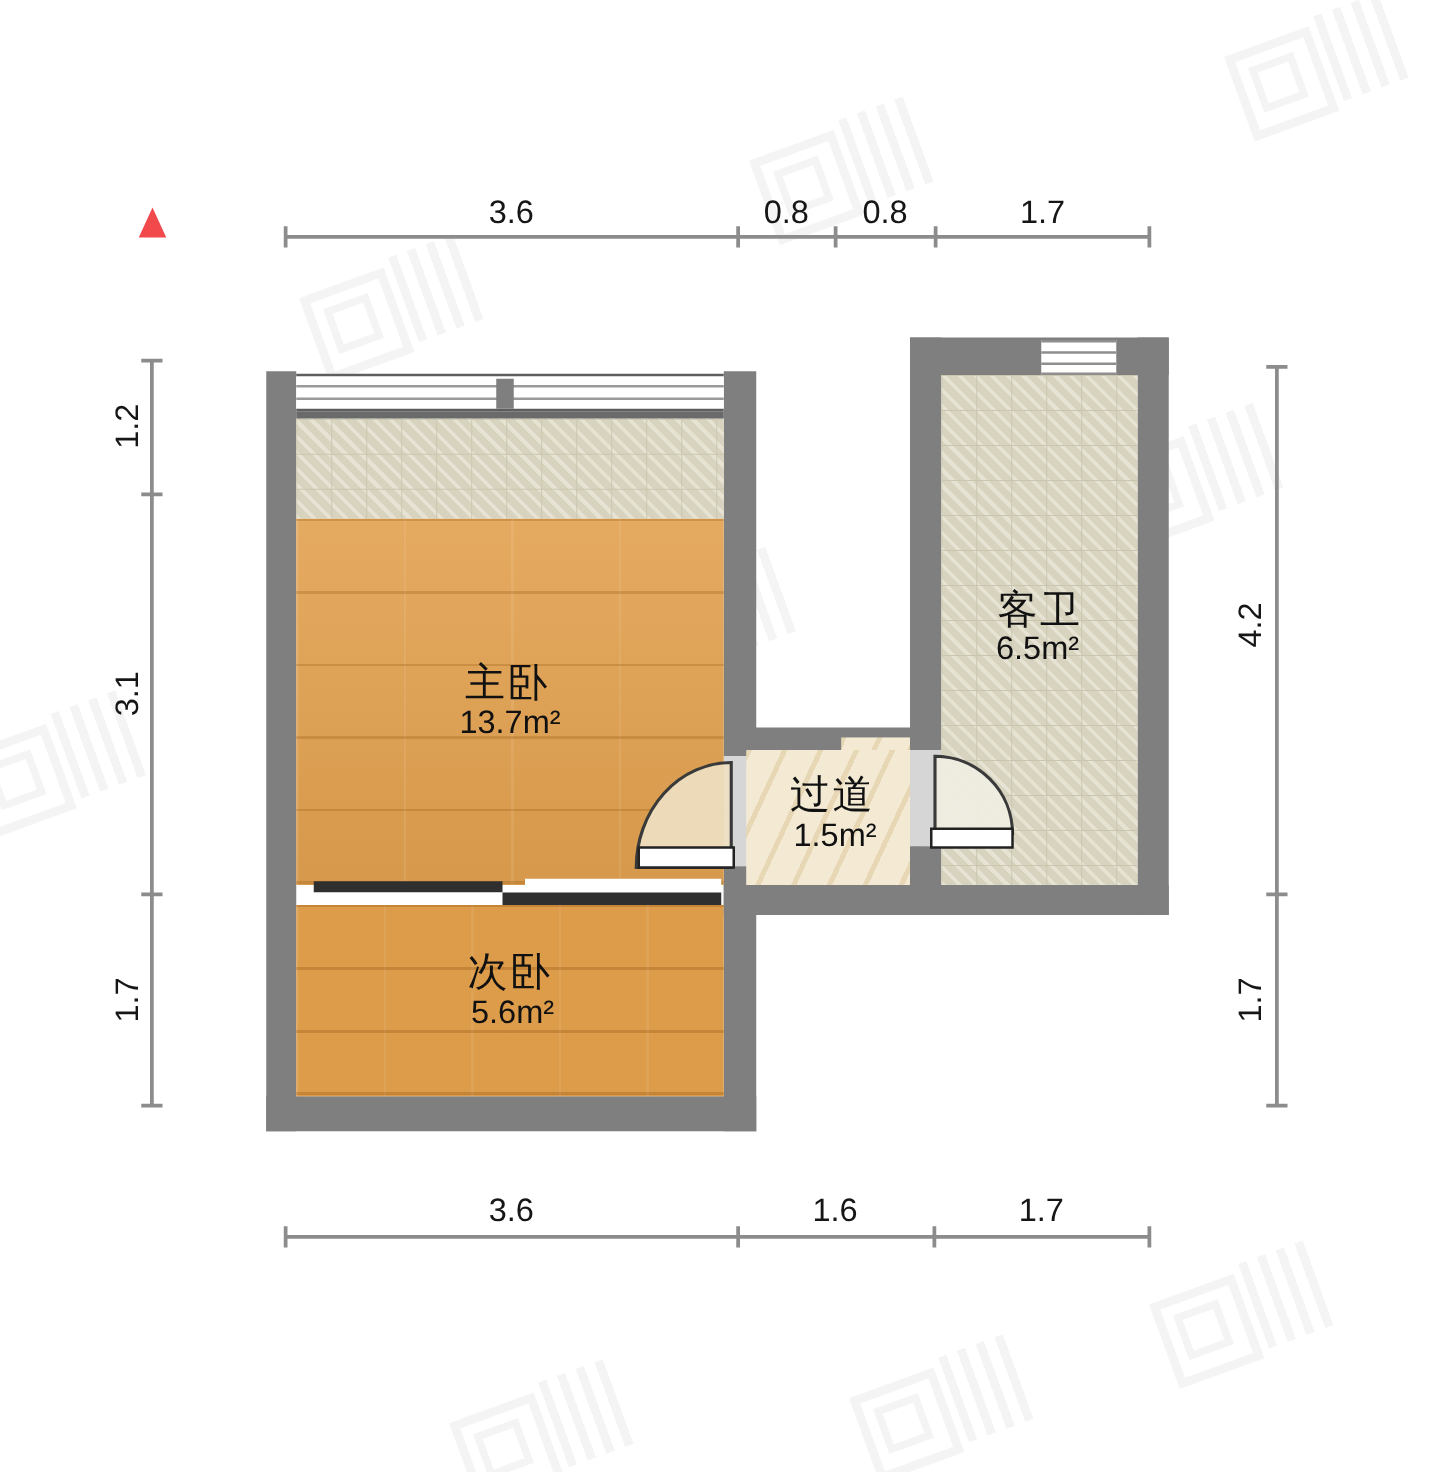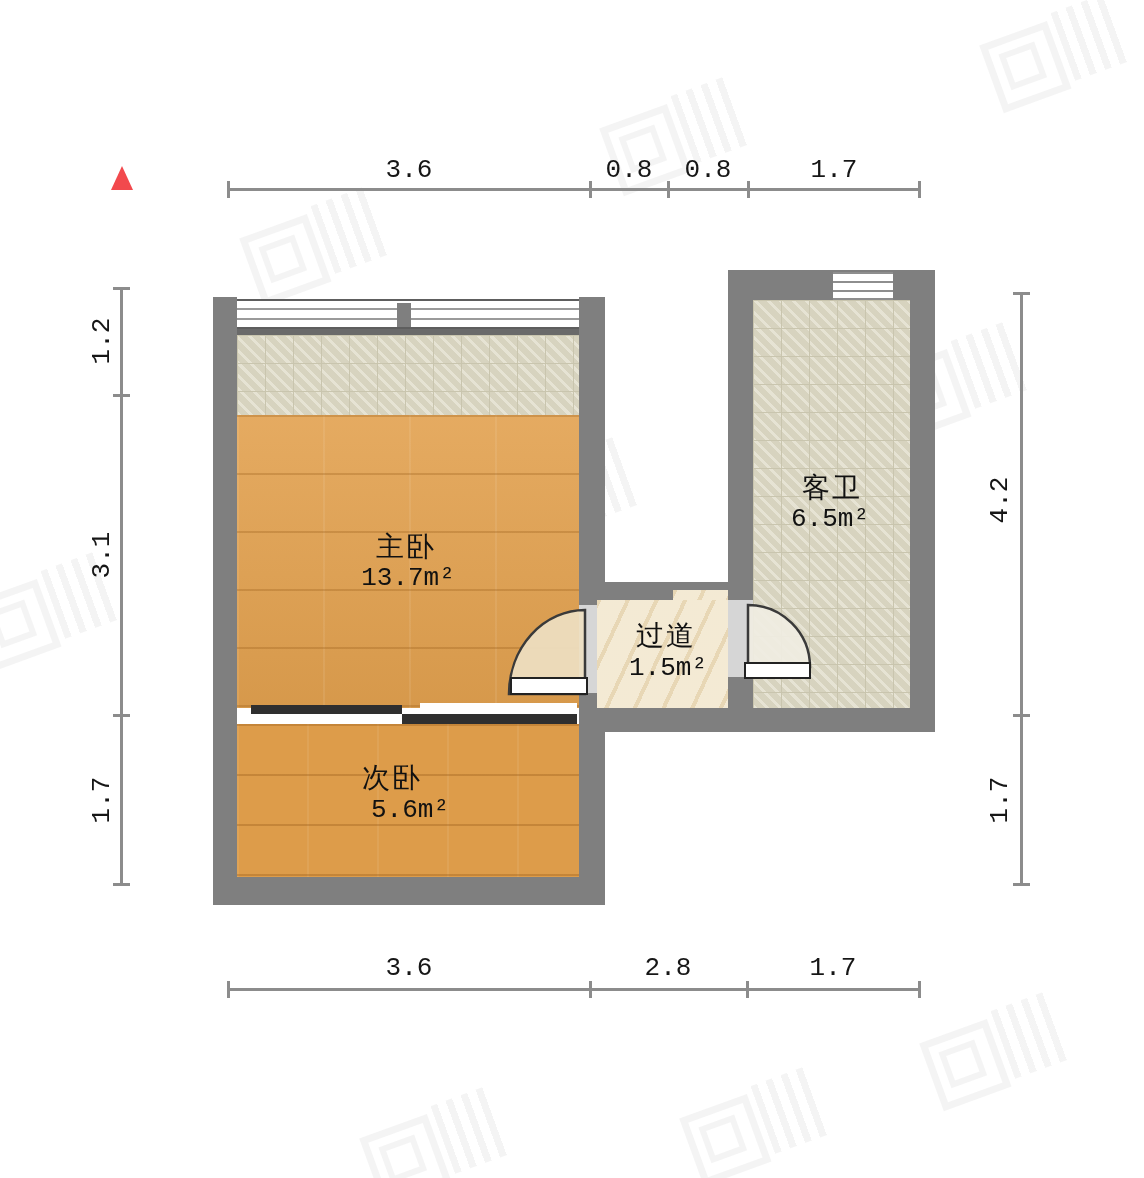--- a/index.html
+++ b/index.html
@@ -2,21 +2,21 @@
 <html style="--wall: #7F7F7F; --opening: #D6D6D6; --wood: #E2A14F; --wood2: #DD9C4A; --tile: #DEDAC5; --tilegrid: #C9C5AE; --hall: #F0E3C6; --red: #F2494D; --dim: #8C8C8C; --panel: #2F2F2F;"><head>
 <meta charset="utf-8">
 <style>
   :root{
     --wall:#7F7F7F; --opening:#D6D6D6; --wood:#E2A14F; --wood2:#DD9C4A;
     --tile:#DEDAC5; --tilegrid:#C9C5AE; --hall:#F0E3C6; --red:#F2494D;
     --dim:#8C8C8C; --panel:#2F2F2F; --ink:#111111;
   }
   html,body{margin:0;padding:0;background:#fff;}
   .canvas{position:relative;width:1144px;height:1178px;background:#fff;overflow:hidden;
-          font-family:Liberation Mono, monospace;color:var(--ink);}
+          font-family:Liberation Sans, sans-serif;color:var(--ink);}
   .abs{position:absolute;}
   
   .dline{position:absolute;background:var(--dim);}
   .tick{position:absolute;background:var(--dim);}
   .dlab{position:absolute;font-size:26px;color:#161616;transform:translate(-50%,-50%);white-space:nowrap;}
   .dlab.rot{transform:translate(-50%,-50%) rotate(-90deg);}
   
   .wall{position:absolute;background:var(--wall);}
   .opening{position:absolute;background:var(--opening);}
   .wood{position:absolute;background-color:var(--wood);
@@ -35,21 +35,21 @@
           repeating-linear-gradient(45deg, rgba(255,255,255,0.25) 0 3px, rgba(0,0,0,0.03) 3px 9px);
         background-size:28px 28px, 28px 28px, auto;}
   .hallfloor{position:absolute;background-color:var(--hall);
         background-image:repeating-linear-gradient(115deg, rgba(194,160,104,0.18) 0 4px, rgba(255,255,255,0.25) 4px 26px);}
   .window{position:absolute;background:#fff;border-top:2px solid #5E5E5E;border-bottom:2px solid #5E5E5E;box-sizing:border-box;}
   .wline{position:absolute;left:0;width:100%;height:2px;background:#9A9A9A;}
   .mullion{position:absolute;background:var(--wall);}
   .panel-dark{position:absolute;background:var(--panel);}
   .panel-light{position:absolute;background:#FFFFFF;}
   
-  .rname{position:absolute;font-size:28px;letter-spacing:2px;transform:translate(-50%,-50%);white-space:nowrap;}
+  .rname{position:absolute;font-size:32px;letter-spacing:2px;transform:translate(-50%,-50%);white-space:nowrap;}
   .rarea{position:absolute;font-size:26px;transform:translate(-50%,-50%);white-space:nowrap;}
   
   .north{position:absolute;left:111px;top:166px;width:0;height:0;
          border-left:11px solid transparent;border-right:11px solid transparent;
          border-bottom:24px solid var(--red);}
   
   .notes{position:absolute;left:36px;top:1026px;font-size:24px;font-weight:bold;color:#000;}
   .notes div{line-height:33px;white-space:nowrap;}
   
   .wm{position:absolute;width:150px;height:100px;opacity:0.09;transform:rotate(-20deg);pointer-events:none;}
@@ -137,21 +137,21 @@
   <span class="dlab" style="left:629px;top:170px">0.8</span>
   <span class="dlab" style="left:708px;top:170px">0.8</span>
   <span class="dlab" style="left:834px;top:170px">1.7</span>
 
   <div class="dline" style="left:228px;top:988px;width:692px;height:3px"></div>
   <div class="tick" style="left:227px;top:981px;width:3px;height:17px"></div>
   <div class="tick" style="left:589px;top:981px;width:3px;height:17px"></div>
   <div class="tick" style="left:746px;top:981px;width:3px;height:17px"></div>
   <div class="tick" style="left:918px;top:981px;width:3px;height:17px"></div>
   <span class="dlab" style="left:409px;top:968px">3.6</span>
-  <span class="dlab" style="left:668px;top:968px">2.8</span>
+  <span class="dlab" style="left:668px;top:968px">1.6</span>
   <span class="dlab" style="left:833px;top:968px">1.7</span>
 
   <div class="dline" style="left:120px;top:288px;width:3px;height:597px"></div>
   <div class="tick" style="left:113px;top:287px;width:17px;height:3px"></div>
   <div class="tick" style="left:113px;top:394px;width:17px;height:3px"></div>
   <div class="tick" style="left:113px;top:714px;width:17px;height:3px"></div>
   <div class="tick" style="left:113px;top:883px;width:17px;height:3px"></div>
   <span class="dlab rot" style="left:102px;top:341px">1.2</span>
   <span class="dlab rot" style="left:102px;top:555px">3.1</span>
   <span class="dlab rot" style="left:102px;top:800px">1.7</span>
@@ -204,21 +204,21 @@
 
   <svg width="1144" height="1178" viewBox="0 0 1144 1178">
     <path d="M 585 694 L 509 694 A 76 84 0 0 1 585 610 Z" fill="rgba(238,223,194,0.92)" stroke="#3A3A3A" stroke-width="2.5"></path>
     <rect x="511" y="678" width="76" height="16" fill="#FFFFFF" stroke="#222222" stroke-width="2"></rect>
     <path d="M 748 667 L 748 605 A 62 62 0 0 1 810 667 Z" fill="rgba(240,237,226,0.92)" stroke="#3A3A3A" stroke-width="2.5"></path>
     <rect x="745" y="663" width="65" height="15" fill="#FFFFFF" stroke="#222222" stroke-width="2"></rect>
   </svg>
 
   <span class="rname" style="left:406px;top:547px">主卧</span>
   <span class="rarea" style="left:408px;top:578px">13.7m²</span>
-  <span class="rname" style="left:392px;top:778px">次卧</span>
+  <span class="rname" style="left:408px;top:778px">次卧</span>
   <span class="rarea" style="left:410px;top:810px">5.6m²</span>
   <span class="rname" style="left:832px;top:488px">客卫</span>
   <span class="rarea" style="left:830px;top:519px">6.5m²</span>
   <span class="rname" style="left:666px;top:636px">过道</span>
   <span class="rarea" style="left:668px;top:668px">1.5m²</span>
 
   <div class="notes">
   </div>
 
 </div>

